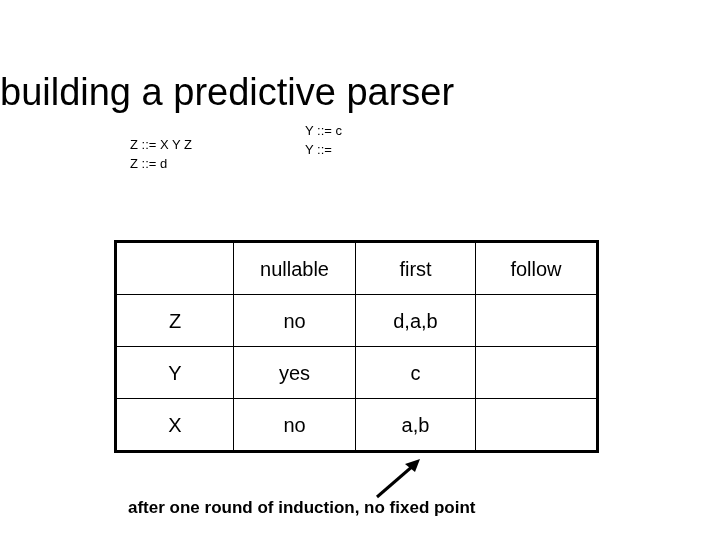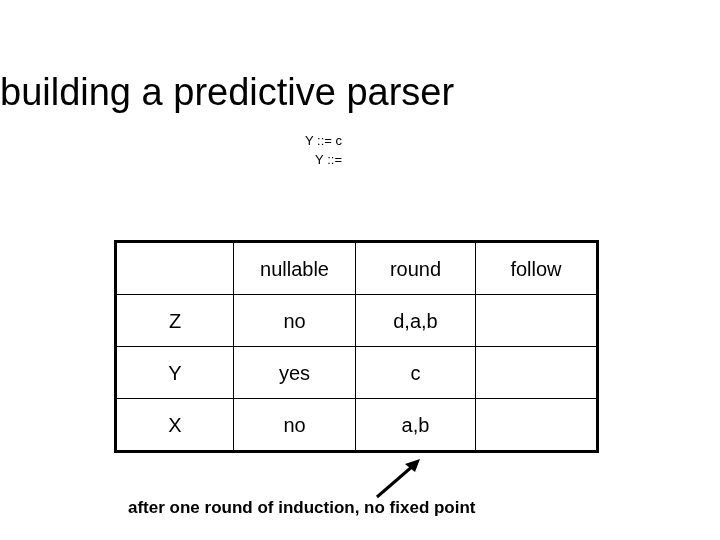--- a/index.html
+++ b/index.html
@@ -38,21 +38,21 @@
   }
 
   
   .grammar-group {
     position: absolute;
     font-size: 13px;
     line-height: 19px;
     white-space: nowrap;
   }
   #grammar-group-0 { left: 130px; top: 135px; }
-  #grammar-group-1 { left: 305px; top: 131px; text-align: right; }
+  #grammar-group-1 { left: 305px; top: 121px; }
   #grammar-group-2 { left: 465px; top: 131px; }
   .grammar-rule { display: block; }
 
   
   #analysis-table {
     position: absolute;
     left: 114px;
     top: 240px;
     width: 482px;
     height: 212px;
@@ -95,39 +95,43 @@
     height: 48px;
   }
 </style>
 </head>
 <body>
 
 <div id="slide">
 
   <h1 id="slide-title">building a predictive parser</h1>
 
+  <div class="grammar-group" id="grammar-group-0">
+    <span class="grammar-rule">Z ::= X Y Z</span>
+    <span class="grammar-rule">Z ::= d</span>
+  </div>
 
   <div class="grammar-group" id="grammar-group-1">
     <span class="grammar-rule">Y ::= c</span>
     <span class="grammar-rule">Y ::=</span>
   </div>
 
 
   <table id="analysis-table">
     <colgroup>
       <col class="col-symbol">
       <col class="col-nullable">
       <col class="col-first">
       <col class="col-follow">
     </colgroup>
     <thead>
       <tr>
         <th></th>
         <th>nullable</th>
-        <th>round</th>
+        <th>first</th>
         <th>follow</th>
       </tr>
     </thead>
     <tbody>
       <tr>
         <td>Z</td>
         <td>no</td>
         <td>d,a,b</td>
         <td></td>
       </tr>

